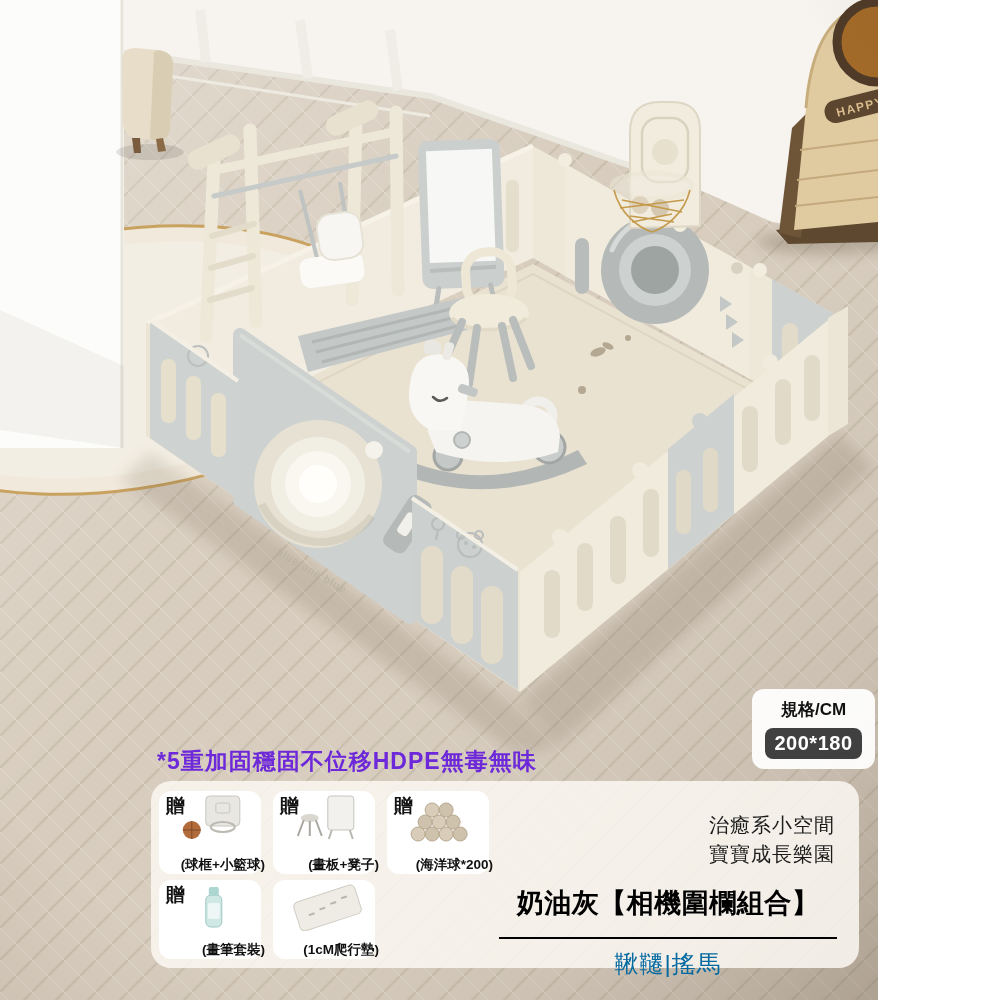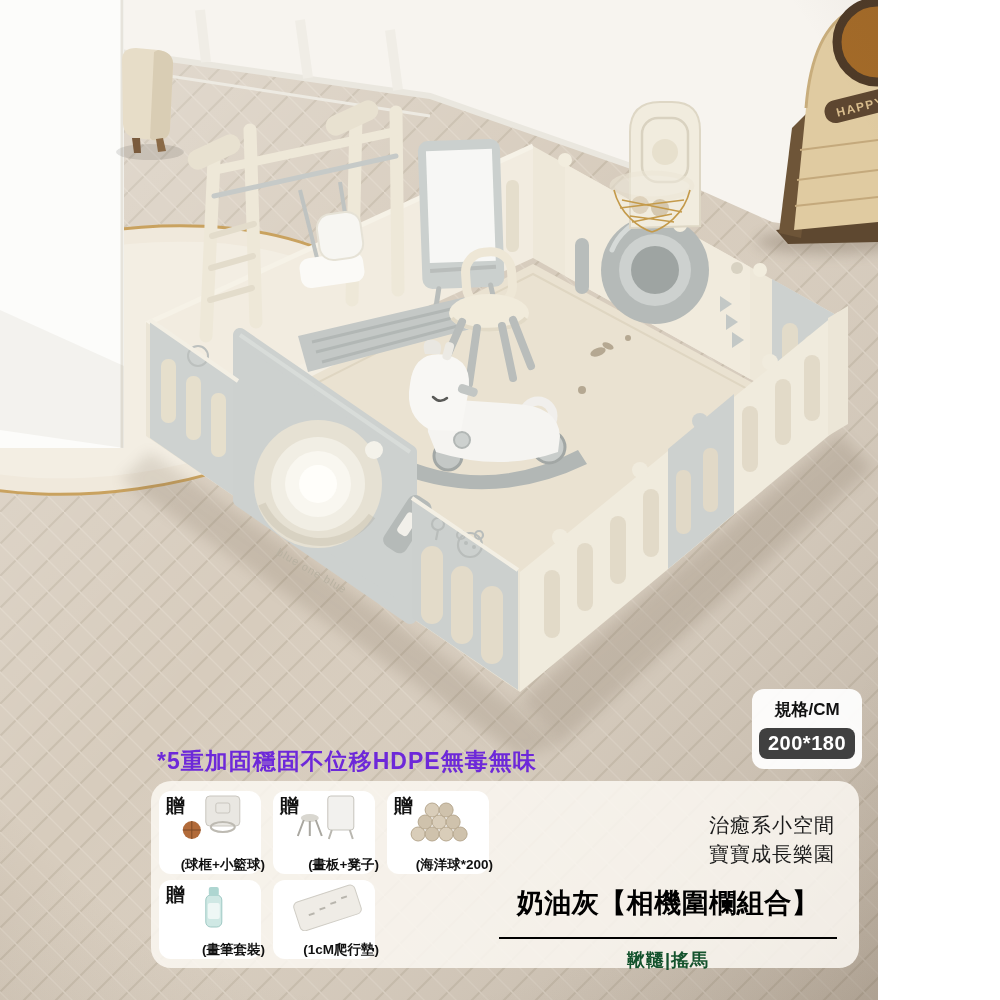--- a/index.html
+++ b/index.html
@@ -8,21 +8,21 @@
     background:#ffffff;
     font-family:"Liberation Sans","DejaVu Sans",sans-serif;
     color:#111;
   }
   .photo{position:absolute;left:0;top:0;width:878px;height:1000px;}
   .photo svg{position:absolute;left:0;top:0;}
   .right-band{position:absolute;left:878px;top:0;width:122px;height:1000px;background:#ffffff;}
 
   
   .spec-card{
-    position:absolute;left:752px;top:689px;width:110px;
+    position:absolute;left:752px;top:689px;width:123px;
     background:rgba(255,255,255,0.93);border-radius:12px;
     text-align:center;padding:9px 0 10px;
   }
   .spec-label{font-size:17px;font-weight:bold;color:#111;}
   .spec-value{
     display:inline-block;margin-top:7px;background:#404040;color:#fff;
     font-size:20px;font-weight:bold;padding:4px 9px;border-radius:8px;letter-spacing:.5px;
   }
 
   
@@ -49,21 +49,21 @@
 
   .slogan{
     position:absolute;right:24px;top:30px;text-align:right;
     font-size:20px;font-weight:normal;color:#1b1b1b;line-height:1.45;letter-spacing:1px;
   }
   .title-block{position:absolute;left:348px;top:104px;width:338px;text-align:center;}
   .product-title{
     font-size:27px;font-weight:bold;color:#000;letter-spacing:.5px;white-space:nowrap;
     padding-bottom:16px;border-bottom:2.5px solid #000;display:block;
   }
-  .product-subtitle{margin-top:9px;font-size:18px;font-weight:bold;color:#14532d;letter-spacing:1px;}
+  .product-subtitle{margin-top:9px;font-size:24px;font-weight:normal;color:#0369a1;letter-spacing:1px;}
 </style>
 </head>
 <body>
 
 <div class="photo">
 <svg width="878" height="1000" viewBox="0 0 878 1000" xmlns="http://www.w3.org/2000/svg">
   <defs>
     <pattern id="hb" width="64" height="64" patternUnits="userSpaceOnUse">
       <rect width="64" height="64" fill="#d7ccbd"></rect>
       <path d="M0 64 L64 0 M-8 40 L40 -8 M24 72 L72 24" stroke="#c8bdac" stroke-width="2" fill="none"></path>

